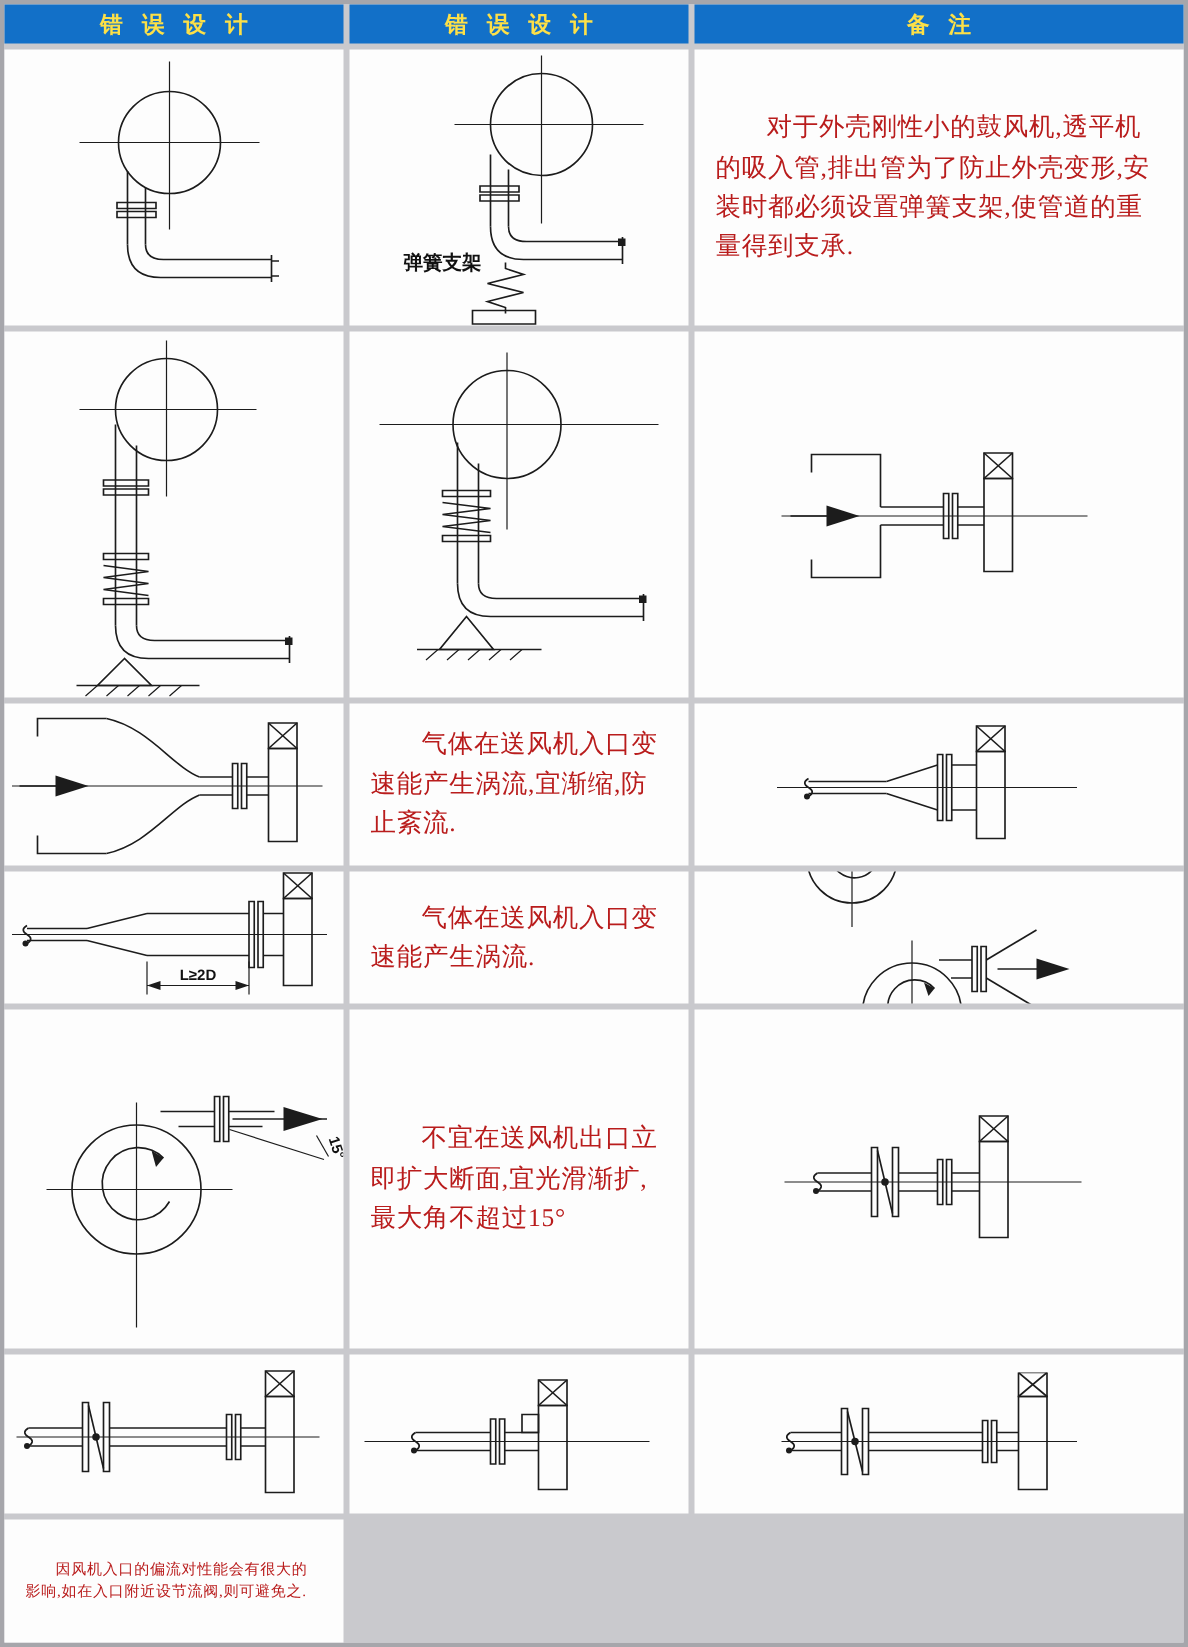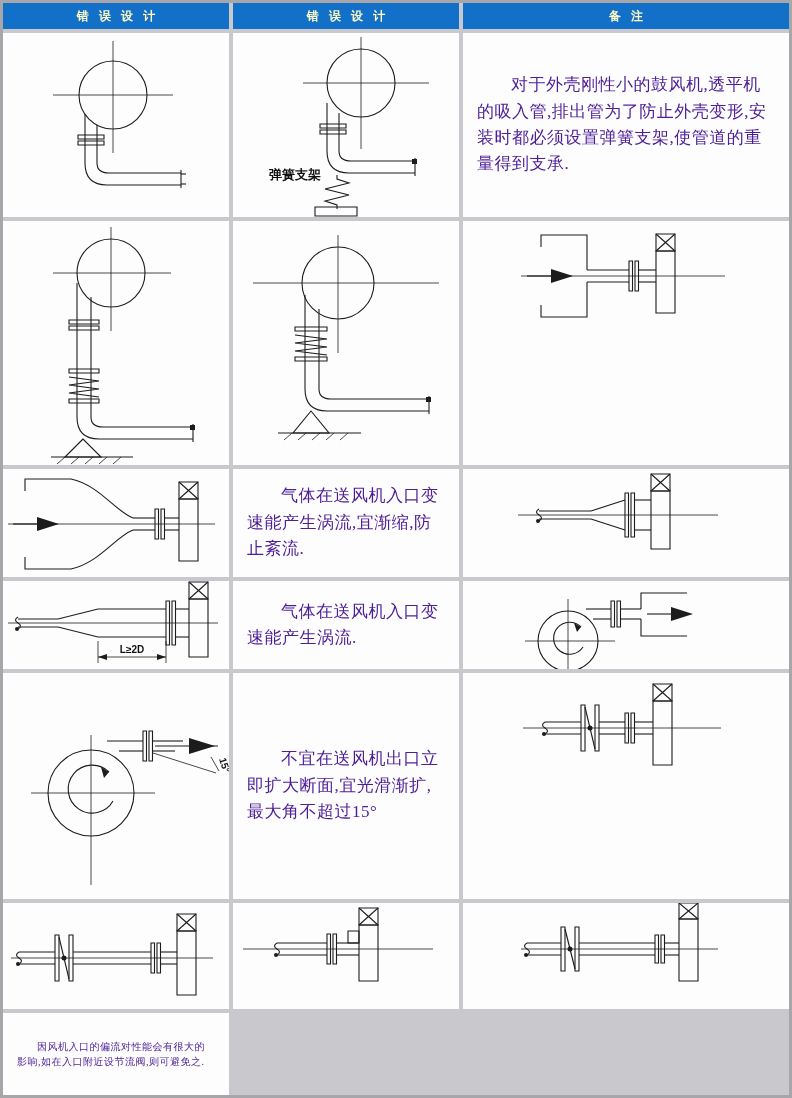--- a/index.html
+++ b/index.html
@@ -2,26 +2,26 @@
 <html><head>
 <meta charset="utf-8">
 <style>
   html,body{margin:0;padding:0;background:#e8e8ea;}
   .sheet{width:792px;height:1098px;box-sizing:border-box;background:#c9c9cd;
          border:3px solid #a6a6ab;font-family:"Liberation Sans",sans-serif;}
   .grid{display:grid;width:100%;height:100%;box-sizing:border-box;
         grid-template-columns:226px 226px 1fr;
         grid-template-rows:26px 184px 244px 108px 88px 226px 106px 82px;
         gap:4px;background:#c9c9cd;}
-  .hcell{background:#1270c8;color:#fef9c3;display:flex;align-items:center;justify-content:center;
-         font-weight:bold;font-size:12px;letter-spacing:0.85em;text-indent:0.85em;}
-  .cell{background:#fdfdfd;display:flex;align-items:flex-start;justify-content:center;overflow:hidden;}
+  .hcell{background:#1270c8;color:#fde047;display:flex;align-items:center;justify-content:center;
+         font-weight:bold;font-size:15px;letter-spacing:0.85em;text-indent:0.85em;}
+  .cell{background:#fdfdfd;display:flex;align-items:center;justify-content:center;overflow:hidden;}
   .remark{background:#fdfdfd;display:flex;align-items:center;overflow:hidden;}
   .remark p{margin:0;padding:0 14px;text-indent:2em;
-            font-family:"Liberation Serif","DejaVu Serif",serif;color:#4c1d95;
+            font-family:"Liberation Serif","DejaVu Serif",serif;color:#b91c1c;
             font-size:17px;line-height:1.55;letter-spacing:0.5px;}
   .remark.small p{font-size:10px;line-height:1.5;}
   svg{display:block;}
   svg *{vector-effect:non-scaling-stroke;}
   .ln{stroke:#1c1c1c;stroke-width:1.1;fill:none;}
   .thin{stroke:#1c1c1c;stroke-width:0.8;fill:none;}
   .solid{fill:#1c1c1c;stroke:none;}
   .bar{fill:none;stroke:#1c1c1c;stroke-width:1.1;}
   .lbl{fill:#111;font-family:"Liberation Sans",sans-serif;font-weight:700;}
 </style>

